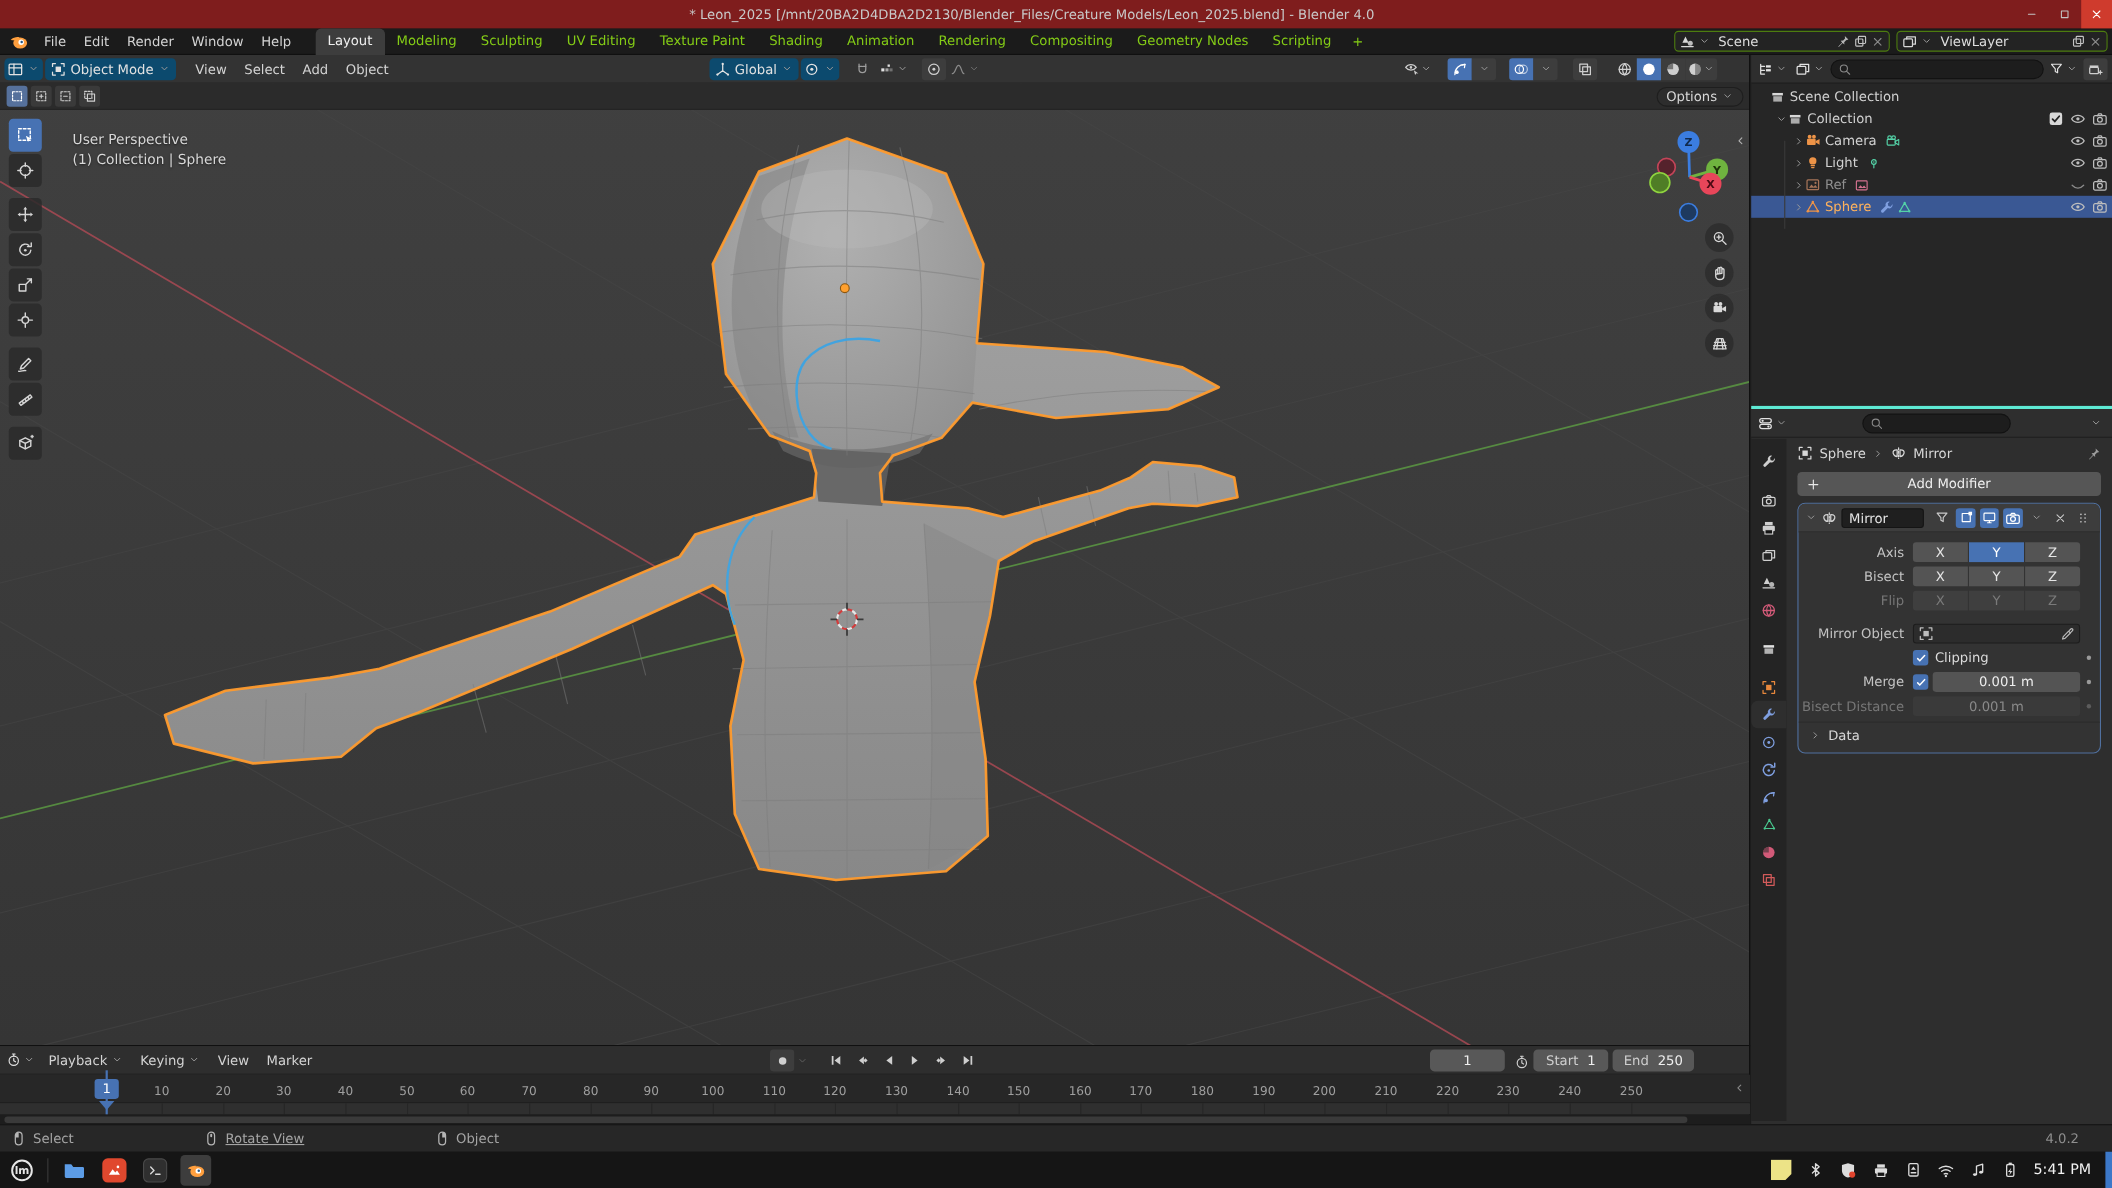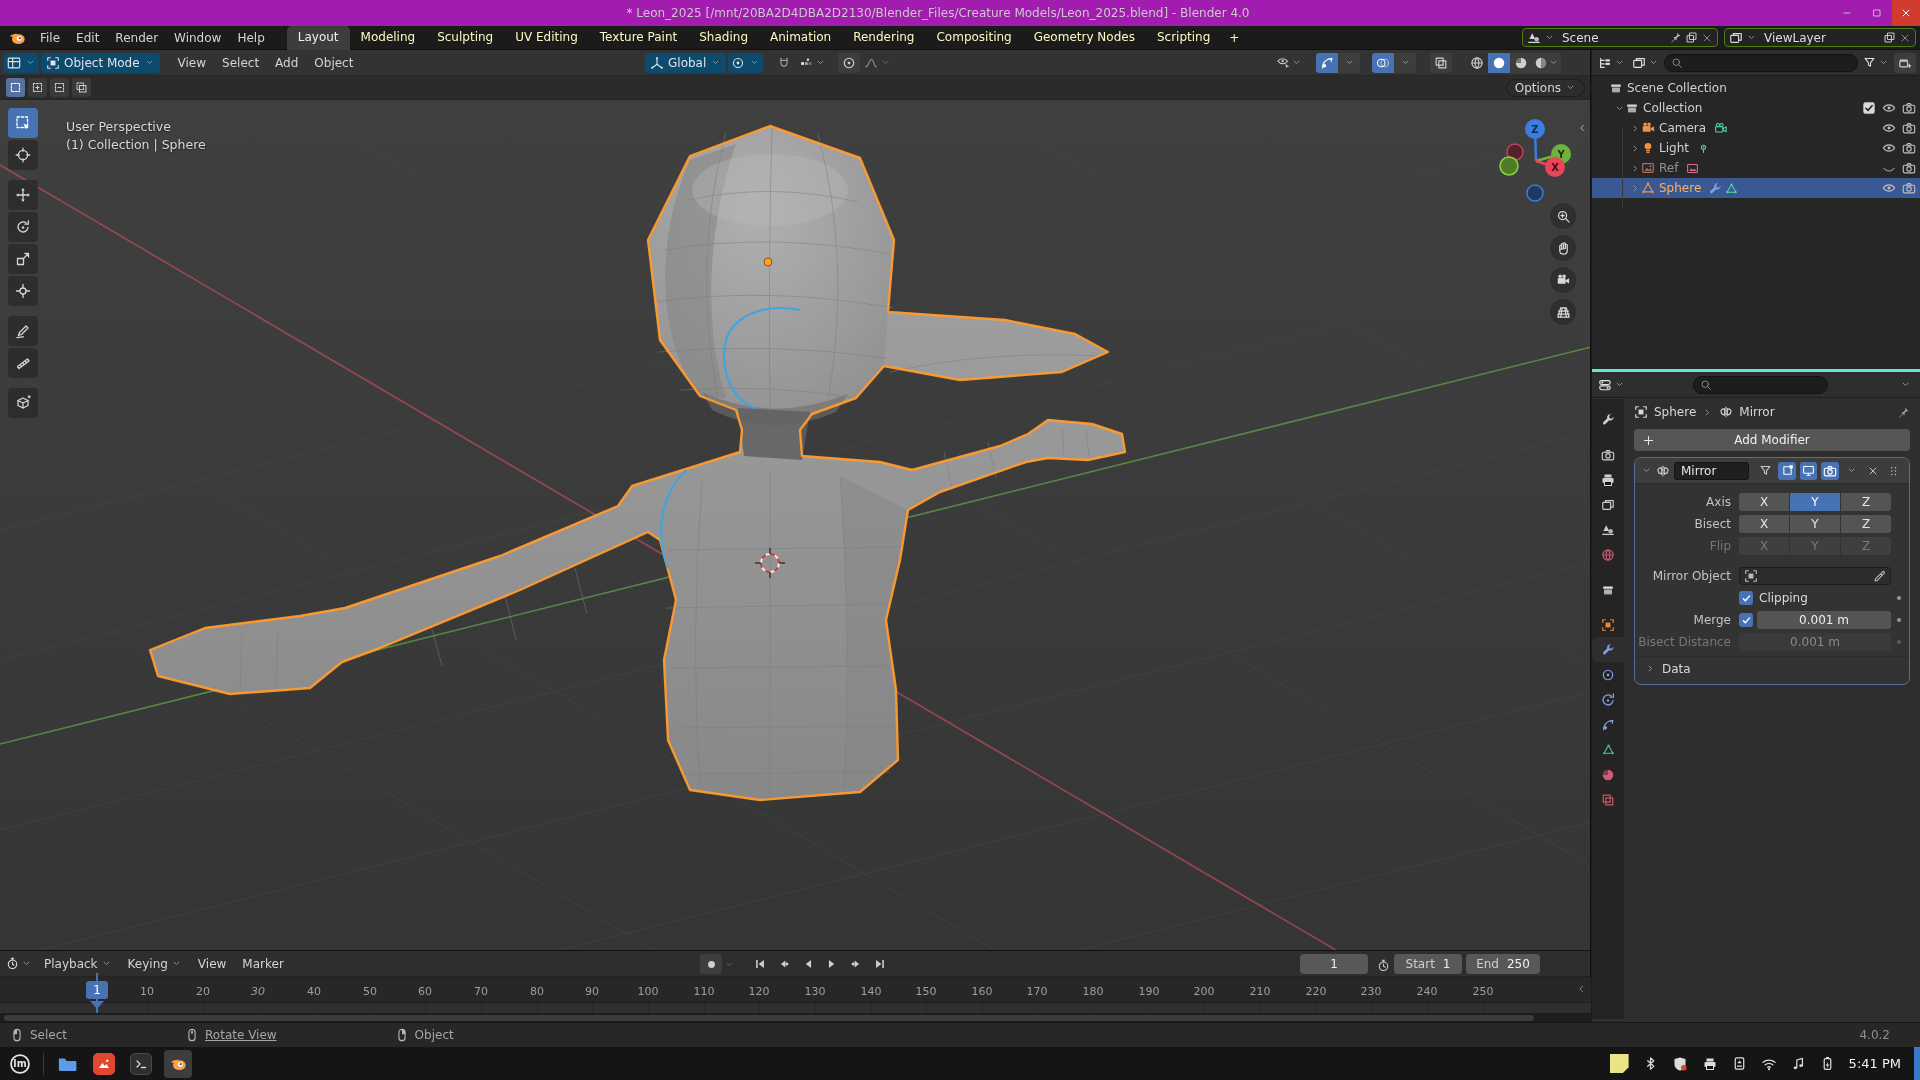--- a/index.html
+++ b/index.html
@@ -4,28 +4,28 @@
 <style>
   html,body{margin:0;padding:0;background:#000;}
   *{box-sizing:border-box;user-select:none;}
   #root{position:relative;width:1920px;height:1080px;overflow:hidden;
         font-family:"DejaVu Sans","Liberation Sans",sans-serif;font-size:12px;color:#d8d8d8;background:#1c1c1c;}
   .abs{position:absolute;}
   .flex{display:flex;align-items:center;}
   .ic{display:inline-block;vertical-align:middle;}
   .ic svg{display:block;}
   
-  #titlebar{left:0;top:0;width:1920px;height:26px;background:#a21caf;display:flex;align-items:center;padding-left:44px;}
+  #titlebar{left:0;top:0;width:1920px;height:26px;background:#7f1d1d;display:flex;align-items:center;padding-left:44px;}
   #title{flex:1;text-align:center;color:#c9c9c9;font-size:12px;}
   .winbtn{width:30px;height:26px;display:flex;align-items:center;justify-content:center;color:#c3c3c3;}
   #btn-close{background:#cf3b2d;color:#fff;width:28px;}
   
   #topbar{left:0;top:26px;width:1920px;height:24px;background:#1b1b1b;display:flex;align-items:center;border-bottom:1px solid #101010;}
   .menu{padding:2px 8px;color:#d4d4d4;border-radius:3px;cursor:default;}
-  .tab{padding:3px 11px 4px 11px;color:#fef9c3;border-radius:5px 5px 0 0;height:24px;display:flex;align-items:center;}
+  .tab{padding:3px 11px 4px 11px;color:#84cc16;border-radius:5px 5px 0 0;height:24px;display:flex;align-items:center;}
   .tab.active{background:#3d3d3d;color:#f0f0f0;}
   .idfield{height:19px;background:#232323;border:1px solid #4d7c0f;border-radius:4px;display:flex;align-items:center;padding:0 4px;gap:3px;}
   .idfield .nm{color:#dedede;padding:0 4px;}
   
   #viewport{left:0;top:50px;width:1591px;height:900px;background:#3a3a3a;overflow:hidden;border-right:1px solid #101010;}
   #vp-header{left:0;top:0;width:1591px;height:26px;background:#333333;display:flex;align-items:center;border-bottom:1px solid #272727;padding:0 4px;gap:2px;z-index:30;}
   #vp-tools{left:0;top:26px;width:1591px;height:24px;background:#2b2b2b;display:flex;align-items:center;padding:0 6px;gap:3px;z-index:30;border-bottom:1px solid #242424;}
   .tile{height:20px;display:flex;align-items:center;gap:4px;background:#0c4a6e;border-radius:4px;padding:0 5px;color:#e2e2e2;}
   .tile.flat{background:transparent;}
   .hbtn{height:20px;min-width:22px;display:flex;align-items:center;justify-content:center;border-radius:3px;color:#cfcfcf;background:transparent;padding:0 2px;}
@@ -1471,21 +1471,21 @@
     </div>
     <div id="tl-ruler">
       <div id="cf-pill">1</div>
       <span class="ic" style="position:absolute;right:4px;top:6px;color:#8a8a8a">
           <svg width="12" height="12" viewBox="0 0 16 16">
             <path d="M10 4.5L6.5 8 10 11.5" fill="none" stroke="currentColor" stroke-width="1.3" stroke-linecap="round" stroke-linejoin="round"></path>
           </svg>
         </span>
     <span class="tick" style="left: 147px;">10</span>
         <span class="tick" style="left: 203px;">20</span>
-        <span class="tick" style="left: 258px; font-style: italic;">30</span>
+        <span class="tick" style="left: 258px;">30</span>
         <span class="tick" style="left: 314px;">40</span>
         <span class="tick" style="left: 370px;">50</span>
         <span class="tick" style="left: 425px;">60</span>
         <span class="tick" style="left: 481px;">70</span>
         <span class="tick" style="left: 537px;">80</span>
         <span class="tick" style="left: 592px;">90</span>
         <span class="tick" style="left: 648px;">100</span>
         <span class="tick" style="left: 704px;">110</span>
         <span class="tick" style="left: 759px;">120</span>
         <span class="tick" style="left: 815px;">130</span>

